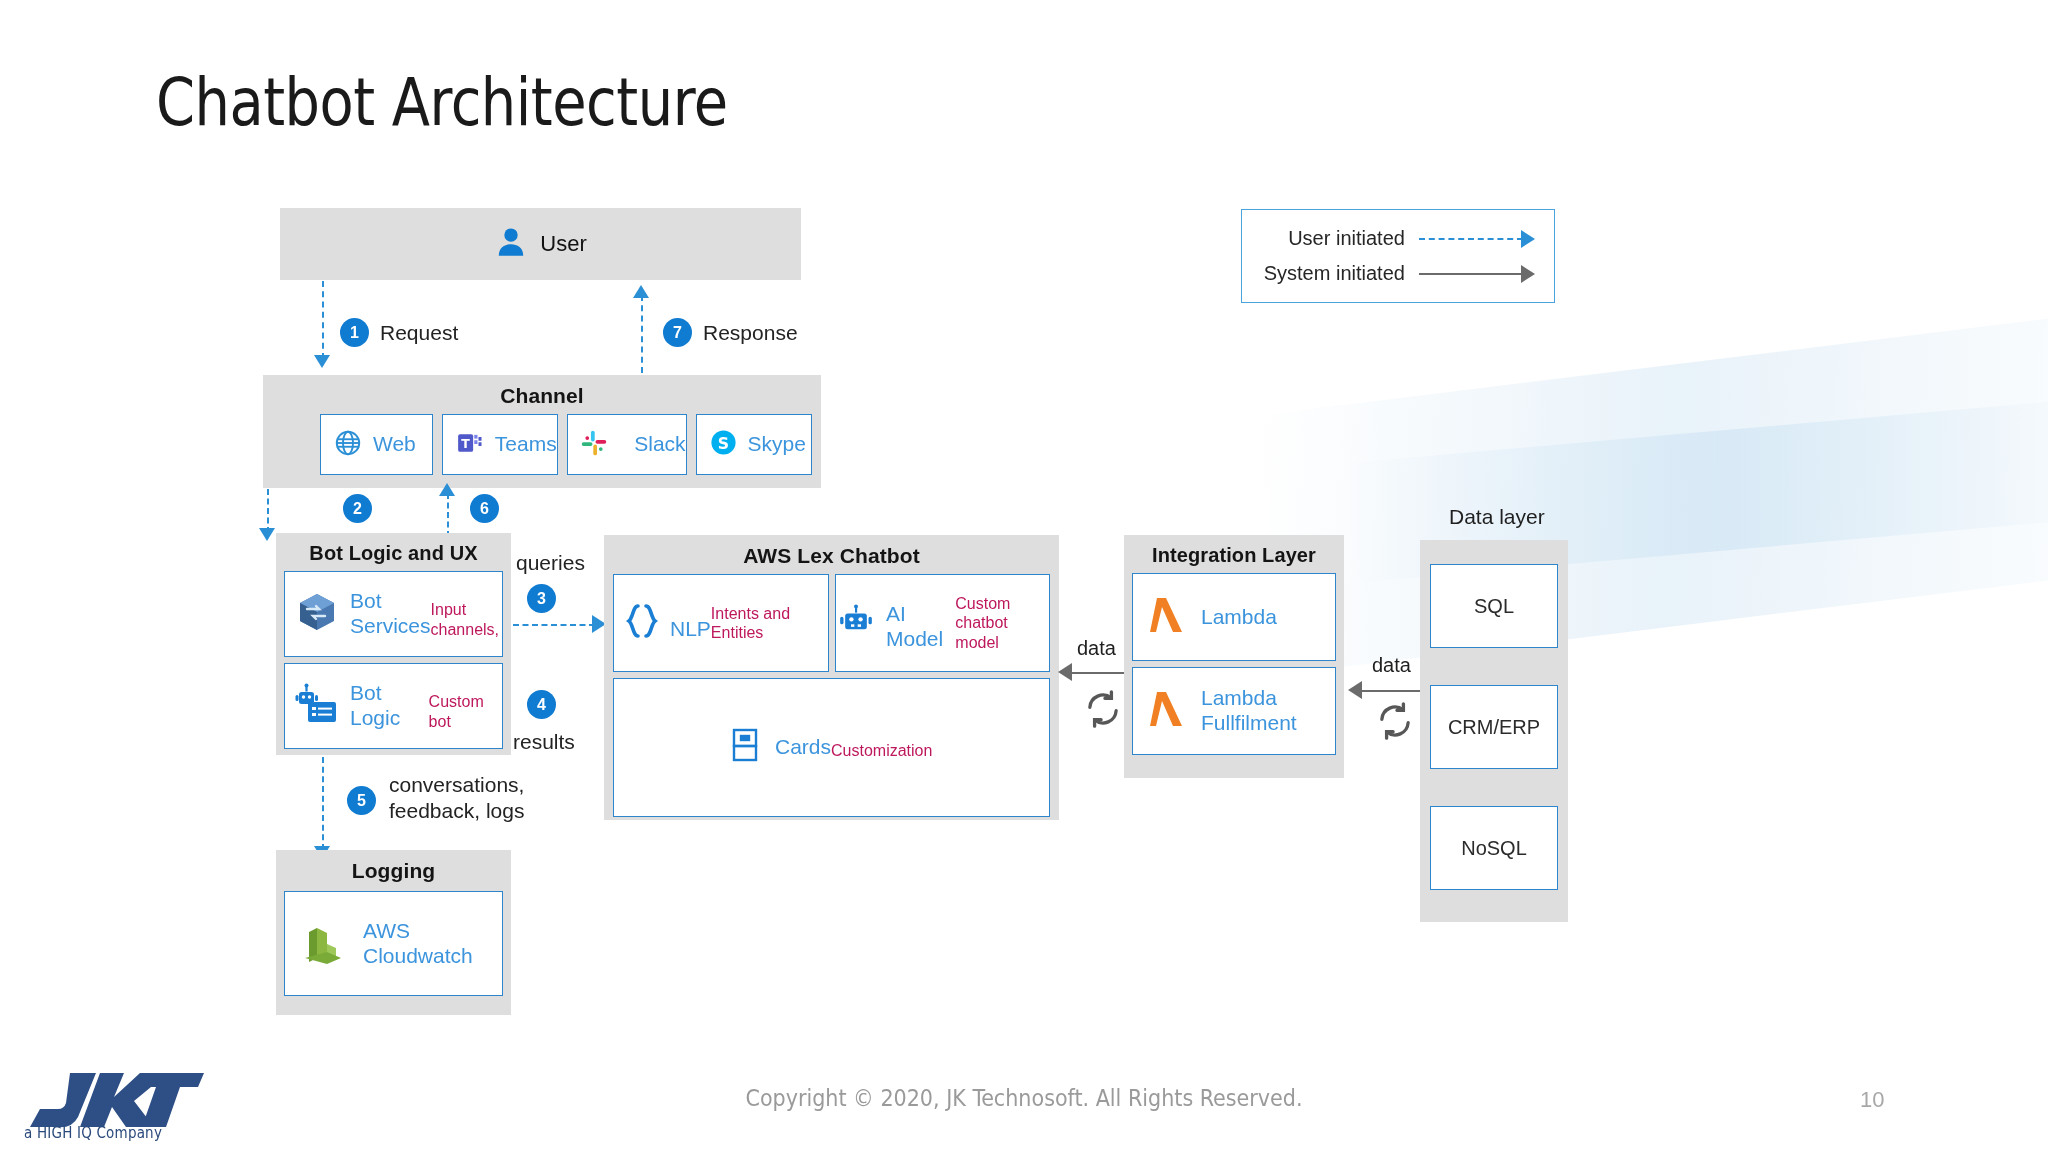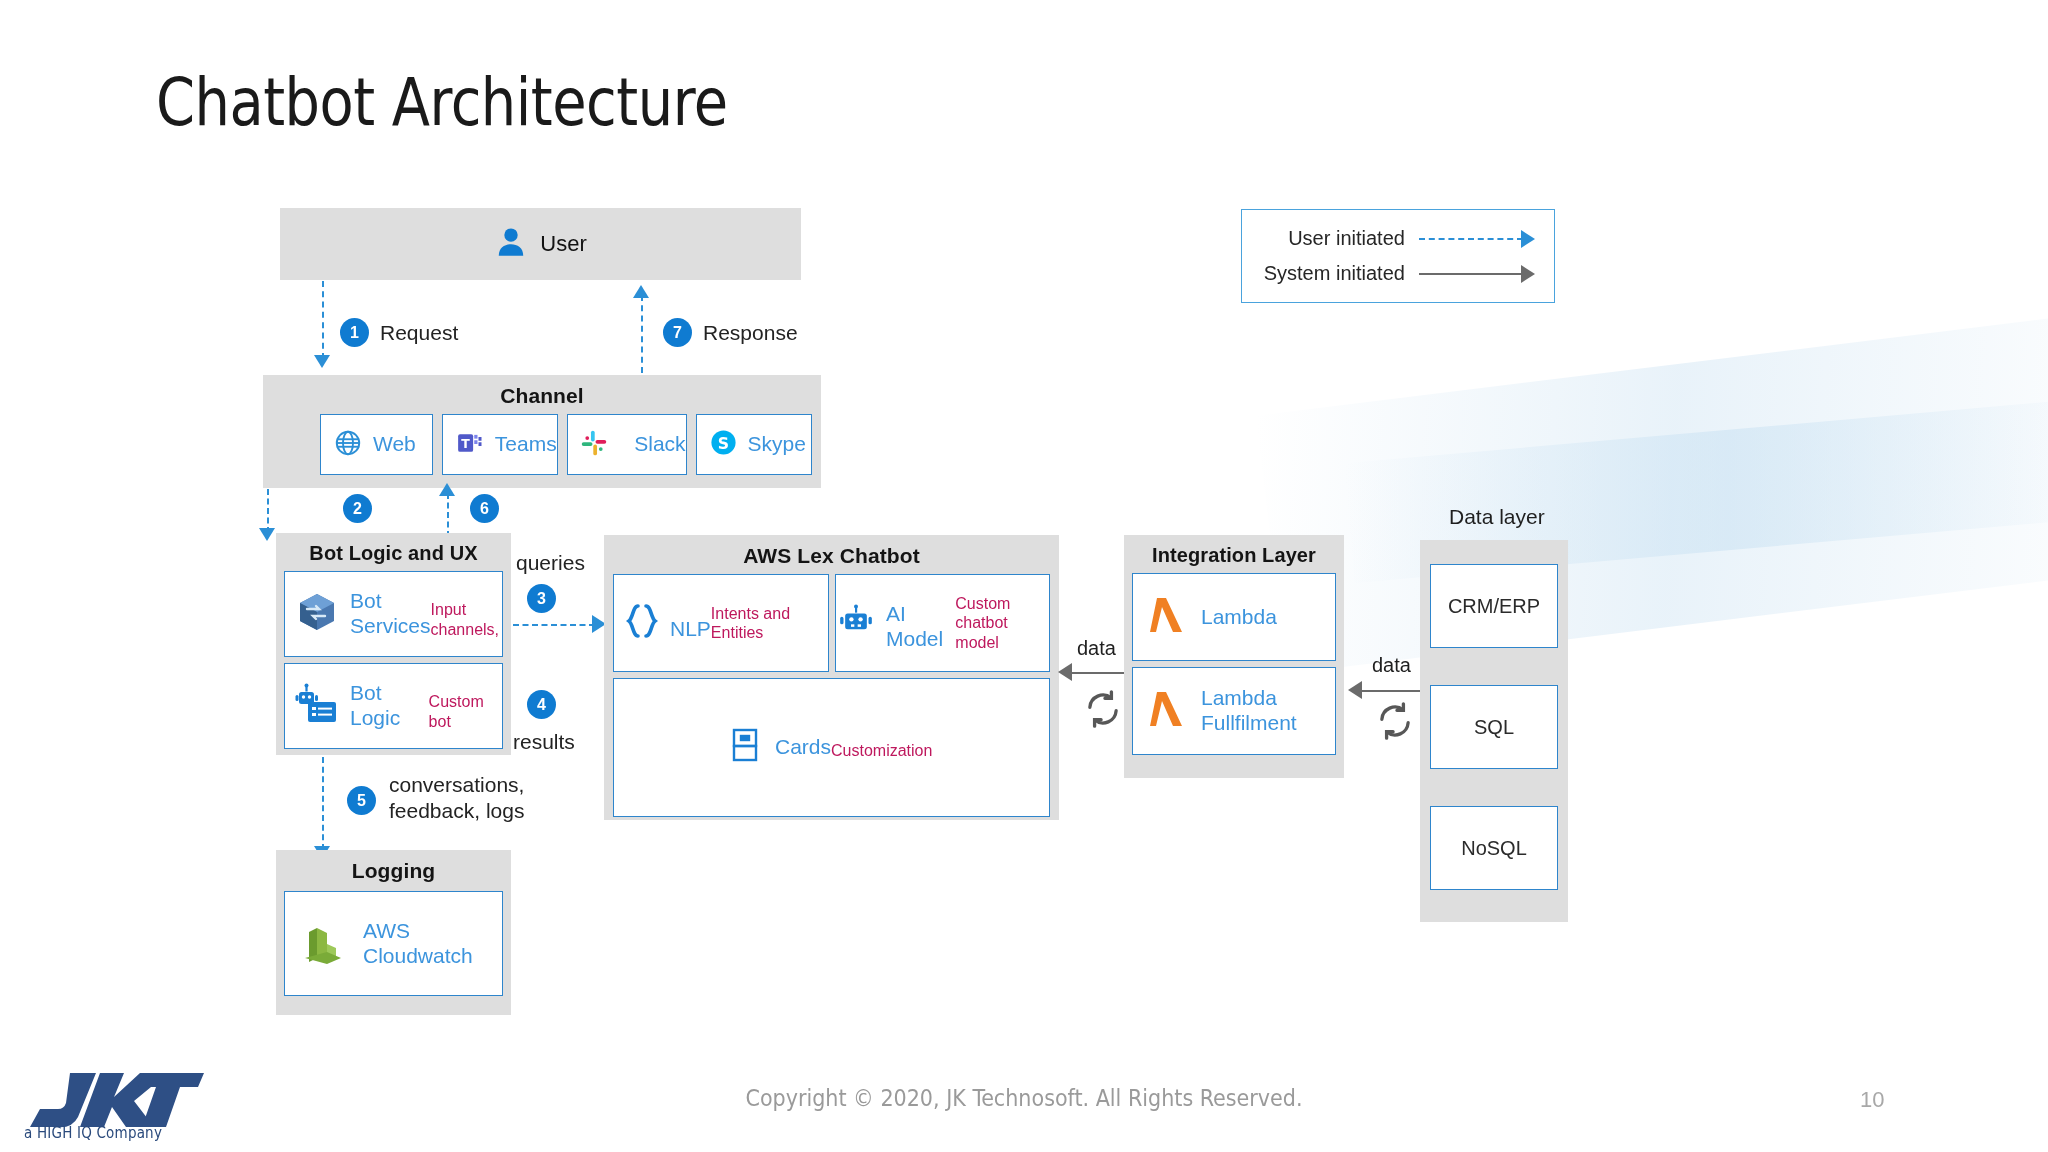--- a/index.html
+++ b/index.html
@@ -378,24 +378,24 @@
         <polyline points="16.8,2.2 16.8,5.9 13.1,5.9"></polyline>
       <path d="M19.5 13 a7.5 7.5 0 0 1 -12.2 5.3"></path>
         <polyline points="7.2,21.8 7.2,18.1 10.9,18.1"></polyline>
     </svg>
   </span>
 
   <div class="dlayerlabel" style="left:1449px; top:505px;">Data layer</div>
   <div class="group" style="left:1420px; top:540px; width:148px; height:382px;">
     <div style="padding:24px 10px 0 10px; display:flex; flex-direction:column; gap:37px;">
       <div class="card" style="height:84px; justify-content:center;">
+        <span style="font-size:20px; color:#2b2b2b;">SQL</span>
+      </div>
+      <div class="card" style="height:84px; justify-content:center;">
         <span style="font-size:20px; color:#2b2b2b;">CRM/ERP</span>
-      </div>
-      <div class="card" style="height:84px; justify-content:center;">
-        <span style="font-size:20px; color:#2b2b2b;">SQL</span>
       </div>
       <div class="card" style="height:84px; justify-content:center;">
         <span style="font-size:20px; color:#2b2b2b;">NoSQL</span>
       </div>
     </div>
   </div>
 
   <div class="footer-copy">Copyright © 2020, JK Technosoft. All Rights Reserved.</div>
   <div class="pagenum">10</div>
 

